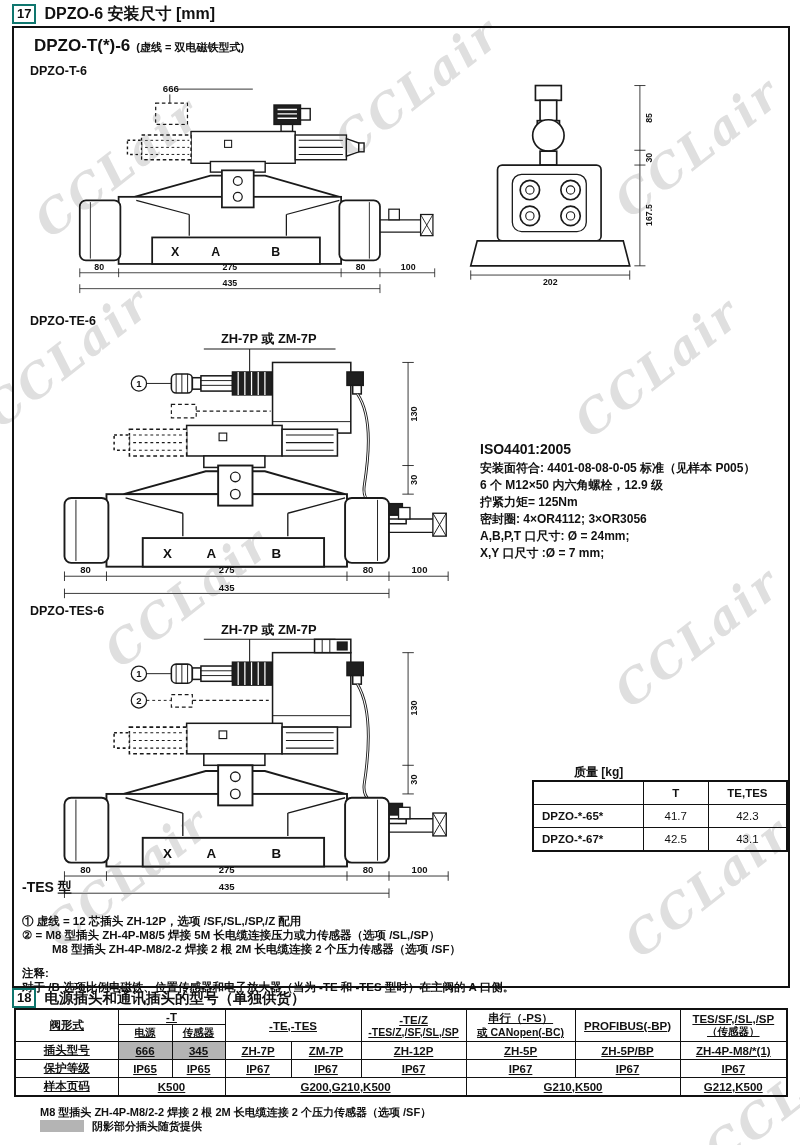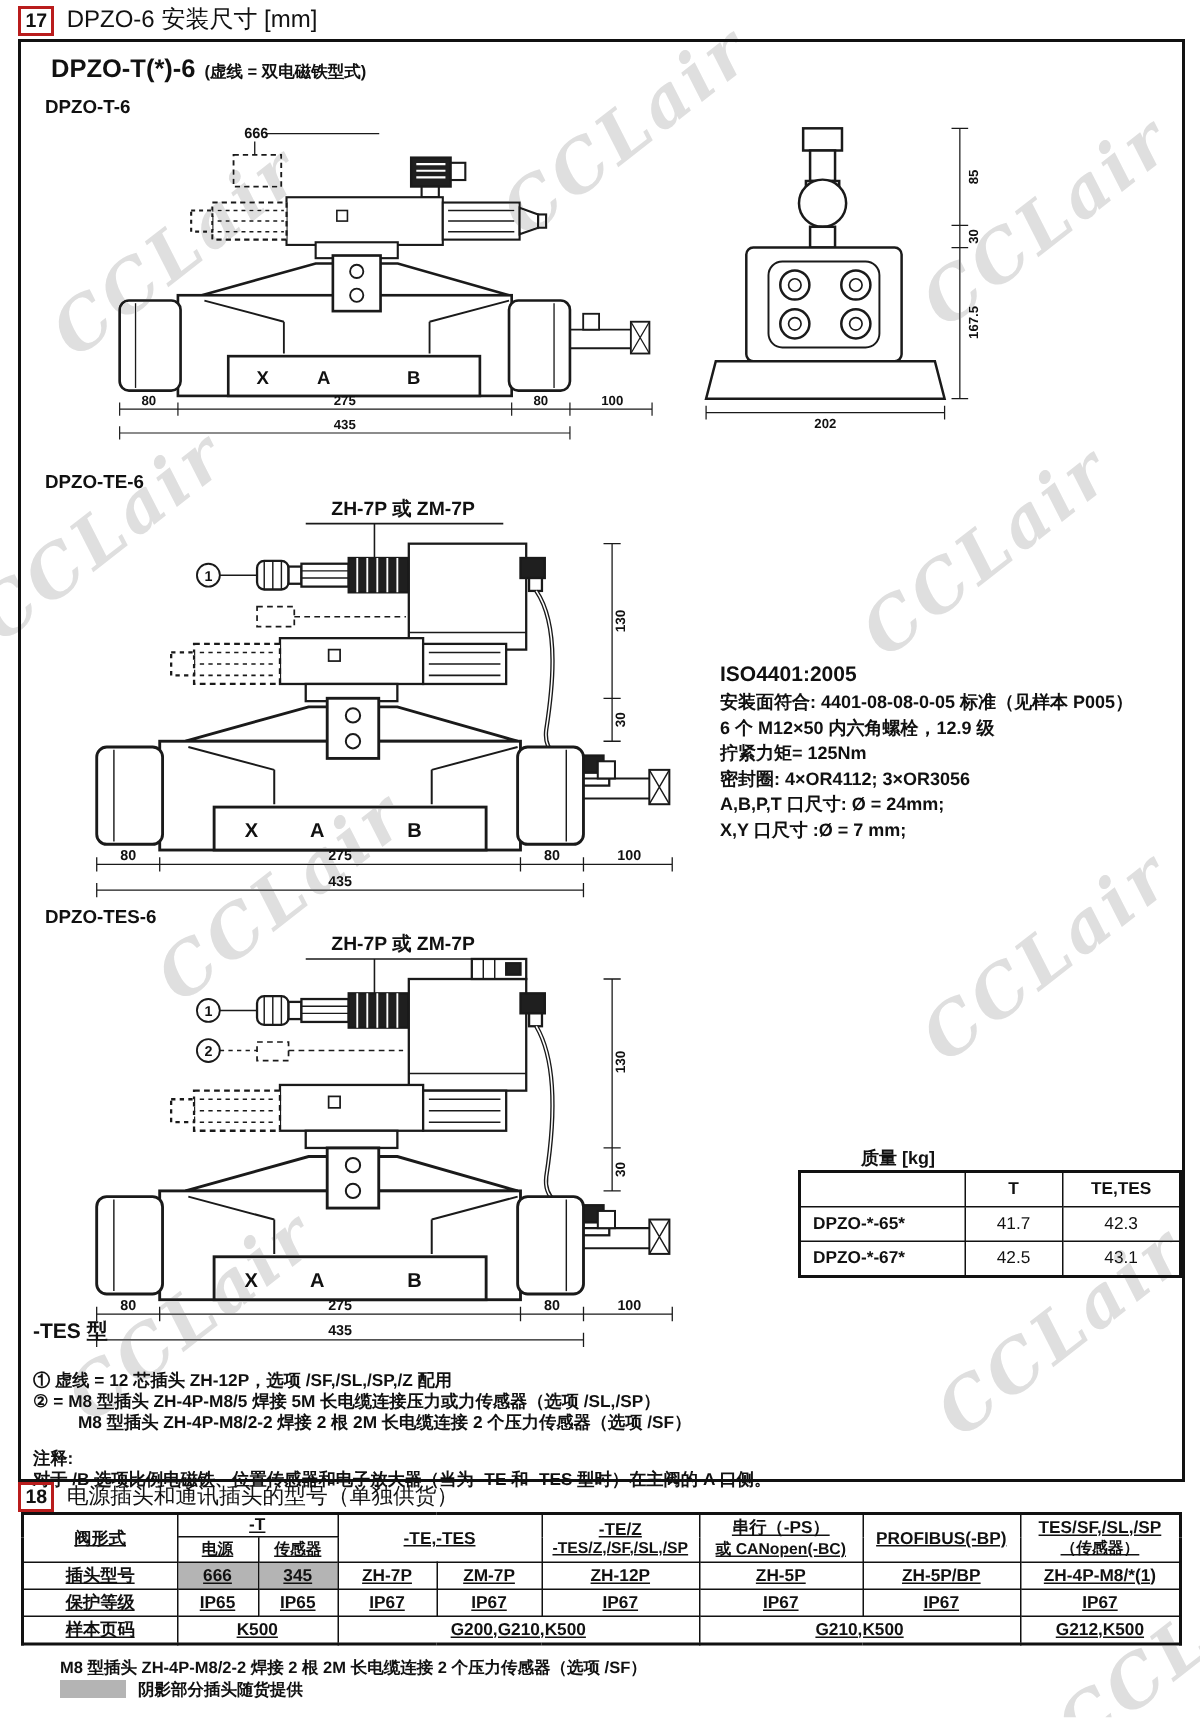--- a/index.html
+++ b/index.html
@@ -3,23 +3,23 @@
 <meta charset="utf-8">
 <style>
   html,body{margin:0;padding:0;background:#fff;}
   .page{position:relative;width:800px;height:1145px;background:#fff;overflow:hidden;
         font-family:"Liberation Sans",sans-serif;color:#111;}
   .abs{position:absolute;}
   .b{font-weight:700;text-align:center;}
   .wm{position:absolute;z-index:3;font:italic 700 46px "DejaVu Serif",serif;color:#d7d7d7;
       letter-spacing:3px;white-space:nowrap;transform:rotate(-38deg);mix-blend-mode:darken;
       opacity:.8;pointer-events:none;}
-  .numbox{display:inline-block;border:2px solid #b91c1c;font-weight:700;font-size:13px;
+  .numbox{display:inline-block;border:2px solid #0f766e;font-weight:700;font-size:13px;
           padding:0 3px;line-height:16px;vertical-align:top;}
-  .h17{font-size:16px;font-weight:400;margin-left:8px;vertical-align:top;line-height:20px;}
+  .h17{font-size:16px;font-weight:700;margin-left:8px;vertical-align:top;line-height:20px;}
   .frame{position:absolute;left:12px;top:26px;width:774px;height:958px;border:2px solid #111;z-index:1;}
   .model-title{font-size:17px;font-weight:700;}
   .model-note{font-size:11px;font-weight:700;margin-left:6px;}
   .draw-label{font-size:12.5px;font-weight:700;}
   .iso{font-size:12px;font-weight:600;line-height:1.42;}
   .iso .l1{font-size:14px;font-weight:700;}
   .iso .l2{font-weight:700;}
   table{border-collapse:collapse;}
   .wtbl{font-size:11.5px;}
   .wtbl td,.wtbl th{border:1.5px solid #111;text-align:center;padding:2px 6px;height:18px;}

